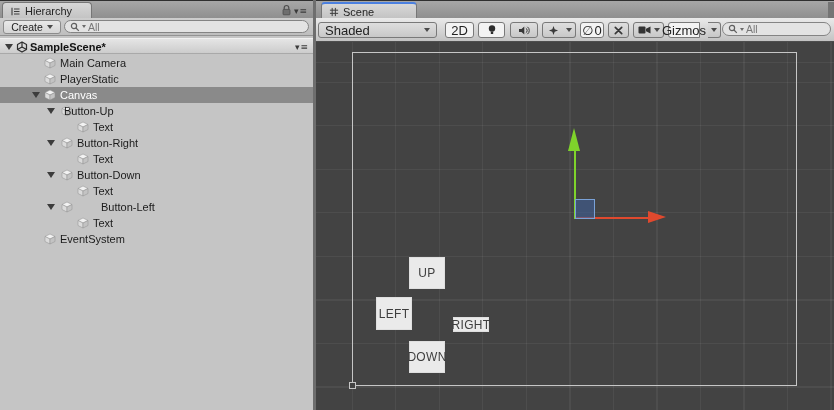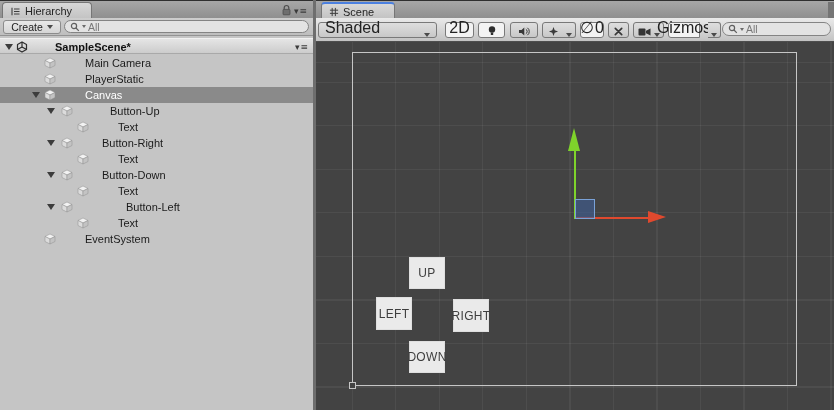--- a/index.html
+++ b/index.html
@@ -18,21 +18,21 @@
   }
   .tab {
     position:absolute; top:1px; height:17px;
     background:linear-gradient(#D8D8D8,#C2C2C2);
     border:1px solid #767676; border-bottom:none;
     border-radius:4px 4px 0 0;
     display:flex; align-items:center; gap:4px; padding:0 7px;
     font-size:11px; color:#242424;
   }
   #hierarchy-tab { left:2px; width:90px; }
-  #scene-tab { left:321px; width:74px; border-top:2px solid var(--accent-blue,#4B80E0); }
+  #scene-tab { left:321px; width:96px; border-top:2px solid var(--accent-blue,#4B80E0); }
   .strip-sliver { position:absolute; right:0; top:1px; width:6px; height:17px; background:#757575; }
   .lock-wrap { position:absolute; left:281px; top:2px; width:12px; height:14px; }
   .panel-menu {
     position:absolute; font-size:9px; color:#3A3A3A; letter-spacing:1px;
     font-family:"DejaVu Sans", sans-serif; line-height:12px;
   }
   #strip-menu { left:294px; top:4px; }
   
   .h-toolbar {
     position:absolute; left:0; top:18px; width:313px; height:18px;
@@ -66,43 +66,43 @@
     background:#C5C5C5; font-size:11px;
   }
   .scene-header-row {
     position:absolute; left:0; top:2px; width:313px; height:16px;
     background:linear-gradient(#E5E5E5,#CCCCCC);
     border-top:1px solid #F2F2F2; border-bottom:1px solid #A9A9A9;
   }
   .tree-row { position:absolute; left:0; width:377px; height:16px; }
   .tree-row.selected { background:var(--selection-gray,#8A8A8A);text-align:center; }
   .tree-row.selected .row-label { color:#FFFFFF; }
-  .row-label { position:absolute; top:0; line-height:16px; white-space:nowrap; color:#1B1B1B;margin-left:25px; }
+  .row-label { position:absolute; top:0; line-height:16px; white-space:nowrap; color:#1B1B1B; }
   .row-label.bold { font-weight:bold; color:#111; }
   .tri {
     position:absolute; top:5px; width:0; height:0;
     border-left:4px solid transparent; border-right:4px solid transparent;
     border-top:6px solid #3C3C3C;
   }
   .icon-slot { position:absolute; top:2px; width:12px; height:12px; }
   .header-menu { right:4px; top:2px; }
   
   .panel-divider { position:absolute; left:313px; top:0; width:3px; height:410px; background:#6E6E6E; }
   
   .s-toolbar {
     position:absolute; left:316px; top:18px; width:518px; height:24px;
     background:linear-gradient(#EAEAEA,#C3C3C3);
     border-bottom:1px solid #4E4E4E;
   }
   .tb {
     position:absolute; top:4px; height:16px;
     border:1px solid #797979; border-radius:3px;
     background:linear-gradient(#DEDEDE,#C8C8C8);
-    display:flex; align-items:flex-end; justify-content:center;
-    font-size:16px; color:#222;
+    display:flex; align-items:center; justify-content:center;
+    font-size:13px; color:#222;
   }
   .tb.active { background:#F3F3F3; }
   .tb.dropdown { justify-content:space-between; padding:0 6px; }
   .sym { font-family:"DejaVu Sans", sans-serif; }
   #tb-search { right:3px; top:4px; width:109px; height:14px; }
   
   .viewport {
     position:absolute; left:316px; top:42px; width:518px; height:368px;
     background-color:var(--scene-bg,#434343);
     background-image:
@@ -226,21 +226,21 @@
       </div>
       <div class="tree-row" style="top: 67px;">
         <span class="tri" style="left: 47px;"></span>
         <span class="icon-slot" style="left: 61px;">
   <svg width="12" height="12" viewBox="0 0 12 12">
     <polygon points="6,1 11,3.5 6,6 1,3.5" fill="#F2F2F2" stroke="#8F8F8F" stroke-width="0.5"></polygon>
     <polygon points="1,3.5 6,6 6,11 1,8.5" fill="#DCDCDC" stroke="#8F8F8F" stroke-width="0.5"></polygon>
     <polygon points="6,6 11,3.5 11,8.5 6,11" fill="#C3C3C3" stroke="#8F8F8F" stroke-width="0.5"></polygon>
   </svg>
 </span>
-        <span class="row-label" style="left: 85px;">Button-Up</span>
+        <span class="row-label" style="left: 64px;">Button-Up</span>
       </div>
       <div class="tree-row" style="top: 83px;">
         <span class="icon-slot" style="left: 77px;">
   <svg width="12" height="12" viewBox="0 0 12 12">
     <polygon points="6,1 11,3.5 6,6 1,3.5" fill="#F2F2F2" stroke="#8F8F8F" stroke-width="0.5"></polygon>
     <polygon points="1,3.5 6,6 6,11 1,8.5" fill="#DCDCDC" stroke="#8F8F8F" stroke-width="0.5"></polygon>
     <polygon points="6,6 11,3.5 11,8.5 6,11" fill="#C3C3C3" stroke="#8F8F8F" stroke-width="0.5"></polygon>
   </svg>
 </span>
         <span class="row-label" style="left: 93px;">Text</span>
@@ -386,15 +386,15 @@
 <div class="viewport" id="viewport">
   <div class="canvas-rect"></div>
   <div class="corner-handle"></div>
   <div class="axis-line-y"></div>
   <div class="axis-head-y"></div>
   <div class="axis-line-x"></div>
   <div class="axis-head-x"></div>
   <div class="rect-handle"></div>
 <div class="scene-ui-button" style="left: 93px; top: 215px; width: 36px; height: 32px;">UP</div>
     <div class="scene-ui-button" style="left: 48px; top: 255px; width: 36px; height: 33px; margin-left: 12px;">LEFT</div>
-    <div class="scene-ui-button" style="left: 137px; top: 257px; width: 36px; height: 33px;">RIGHT</div>
+    <div class="scene-ui-button" style="left: 137px; top: 275px; width: 36px; height: 15px;">RIGHT</div>
     <div class="scene-ui-button" style="left: 93px; top: 299px; width: 36px; height: 32px;">DOWN</div>
   </div>
 
 </body></html>

